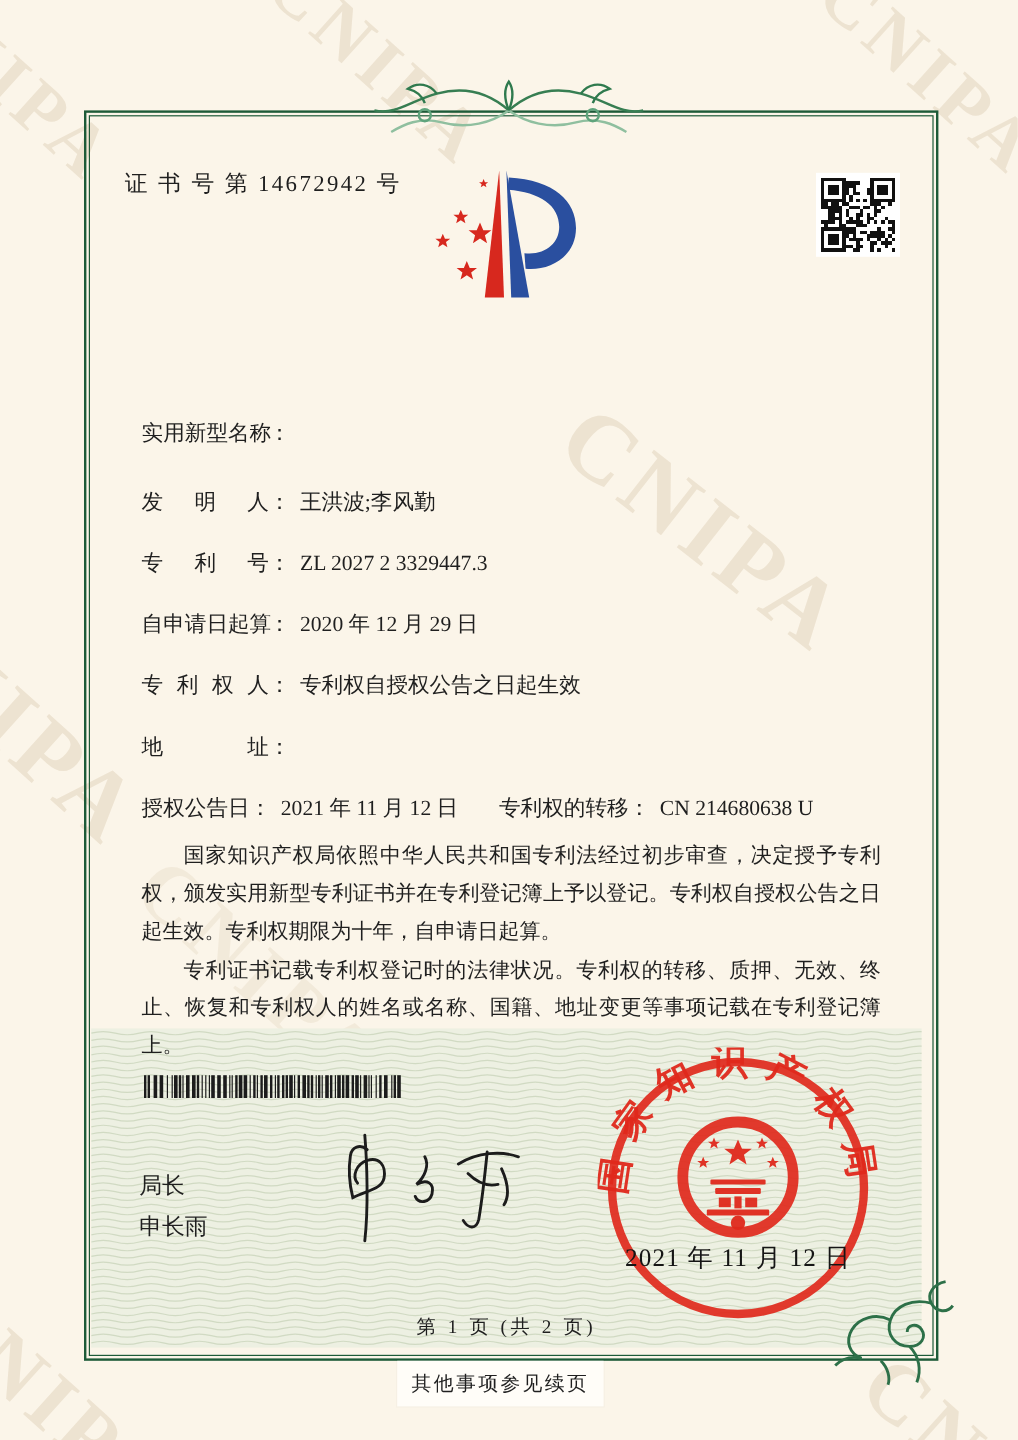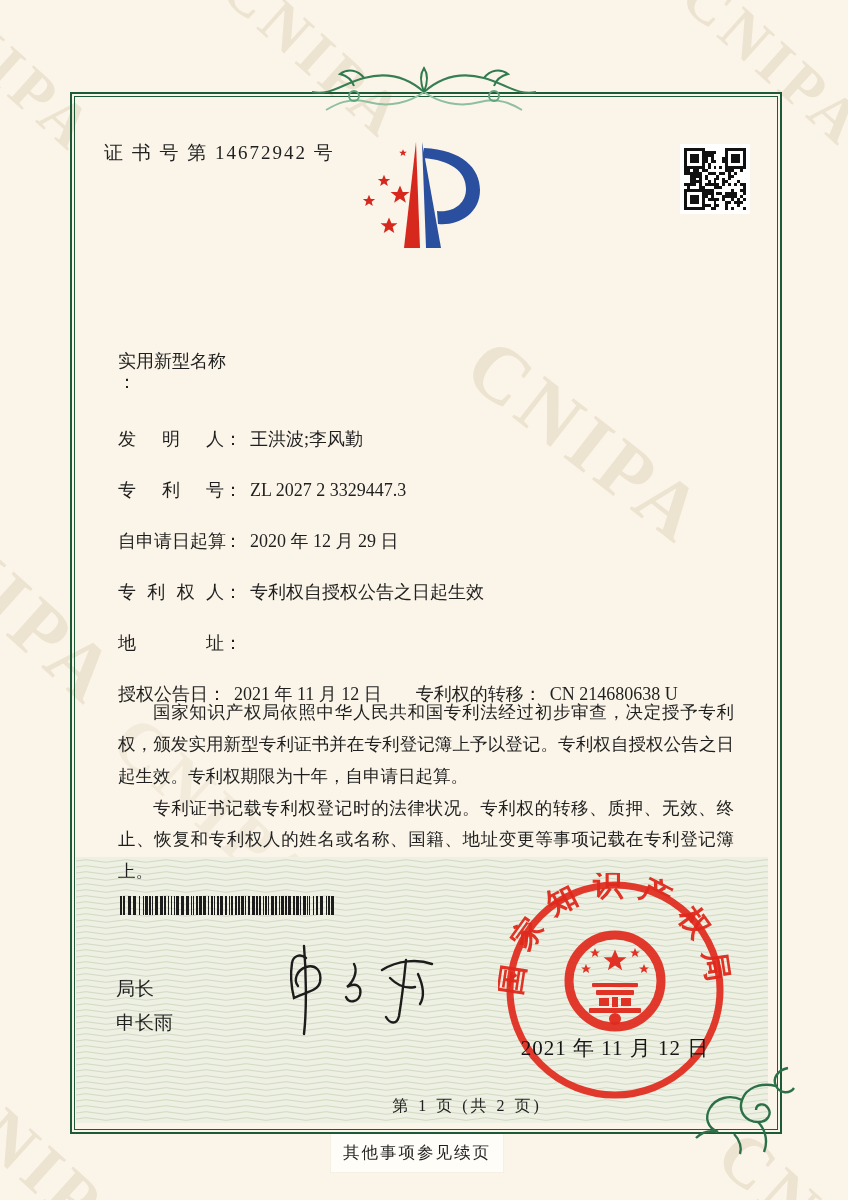--- a/index.html
+++ b/index.html
@@ -17,33 +17,33 @@
   .frame-inner{width:100%;height:100%;border:1px solid #1d5b38;box-sizing:border-box;}
   
   .band{left:76px;top:857px;width:692px;height:266px;background:#edf0e2;z-index:1;}
   .band svg{display:block;}
   .content{position:absolute;inset:0;z-index:2;}
   .certno{left:104px;top:140px;font-size:19px;letter-spacing:2px;}
   .title{left:70px;top:254px;width:704px;text-align:center;font-size:41px;
          font-weight:bold;letter-spacing:10px;}
   .fields{left:118px;top:351px;width:620px;font-size:18px;}
   .frow{display:flex;margin-bottom:30px;white-space:nowrap;line-height:21px;}
-  .frow.first{margin-bottom:36px;flex-direction:column;}
+  .frow.first{margin-bottom:36px;}
   .f-label{display:inline-block;width:106px;text-align:justify;text-align-last:justify;}
   .f-label.tight{width:auto;text-align-last:auto;}
   .f-colon{margin-right:8px;}
   .pairgap{margin-left:34px;}
   .paras{left:118px;top:697px;width:616px;font-size:17.5px;line-height:1.82;
          text-align:justify;}
   .paras p{margin:0;text-indent:2em;}
   .barcode{left:120px;top:896px;height:19px;display:flex;align-items:stretch;}
   .barcode div{height:100%;}
   .signoff{left:116px;top:972px;font-size:19px;line-height:34px;}
   .pagenum{left:70px;top:1096px;width:704px;text-align:center;font-size:16px;
-           letter-spacing:3px;padding-left:45px;}
+           letter-spacing:3px;}
   .contbox{left:331px;top:1134px;background:#fffdf8;padding:8px 12px;
            font-size:16.5px;letter-spacing:2px;box-shadow:0 0 0 1px rgba(0,0,0,0.02);}
   .qr{left:680px;top:144px;width:70px;height:70px;background:#ffffff;padding:4px;
       box-sizing:border-box;}
   .logo{left:356px;top:136px;}
   .sig{left:248px;top:938px;}
   .seal{left:498px;top:873px;z-index:3;}
   .orn-top{left:302px;top:62px;z-index:2;}
   .orn-corner{left:688px;top:1060px;z-index:2;}
 </style>

